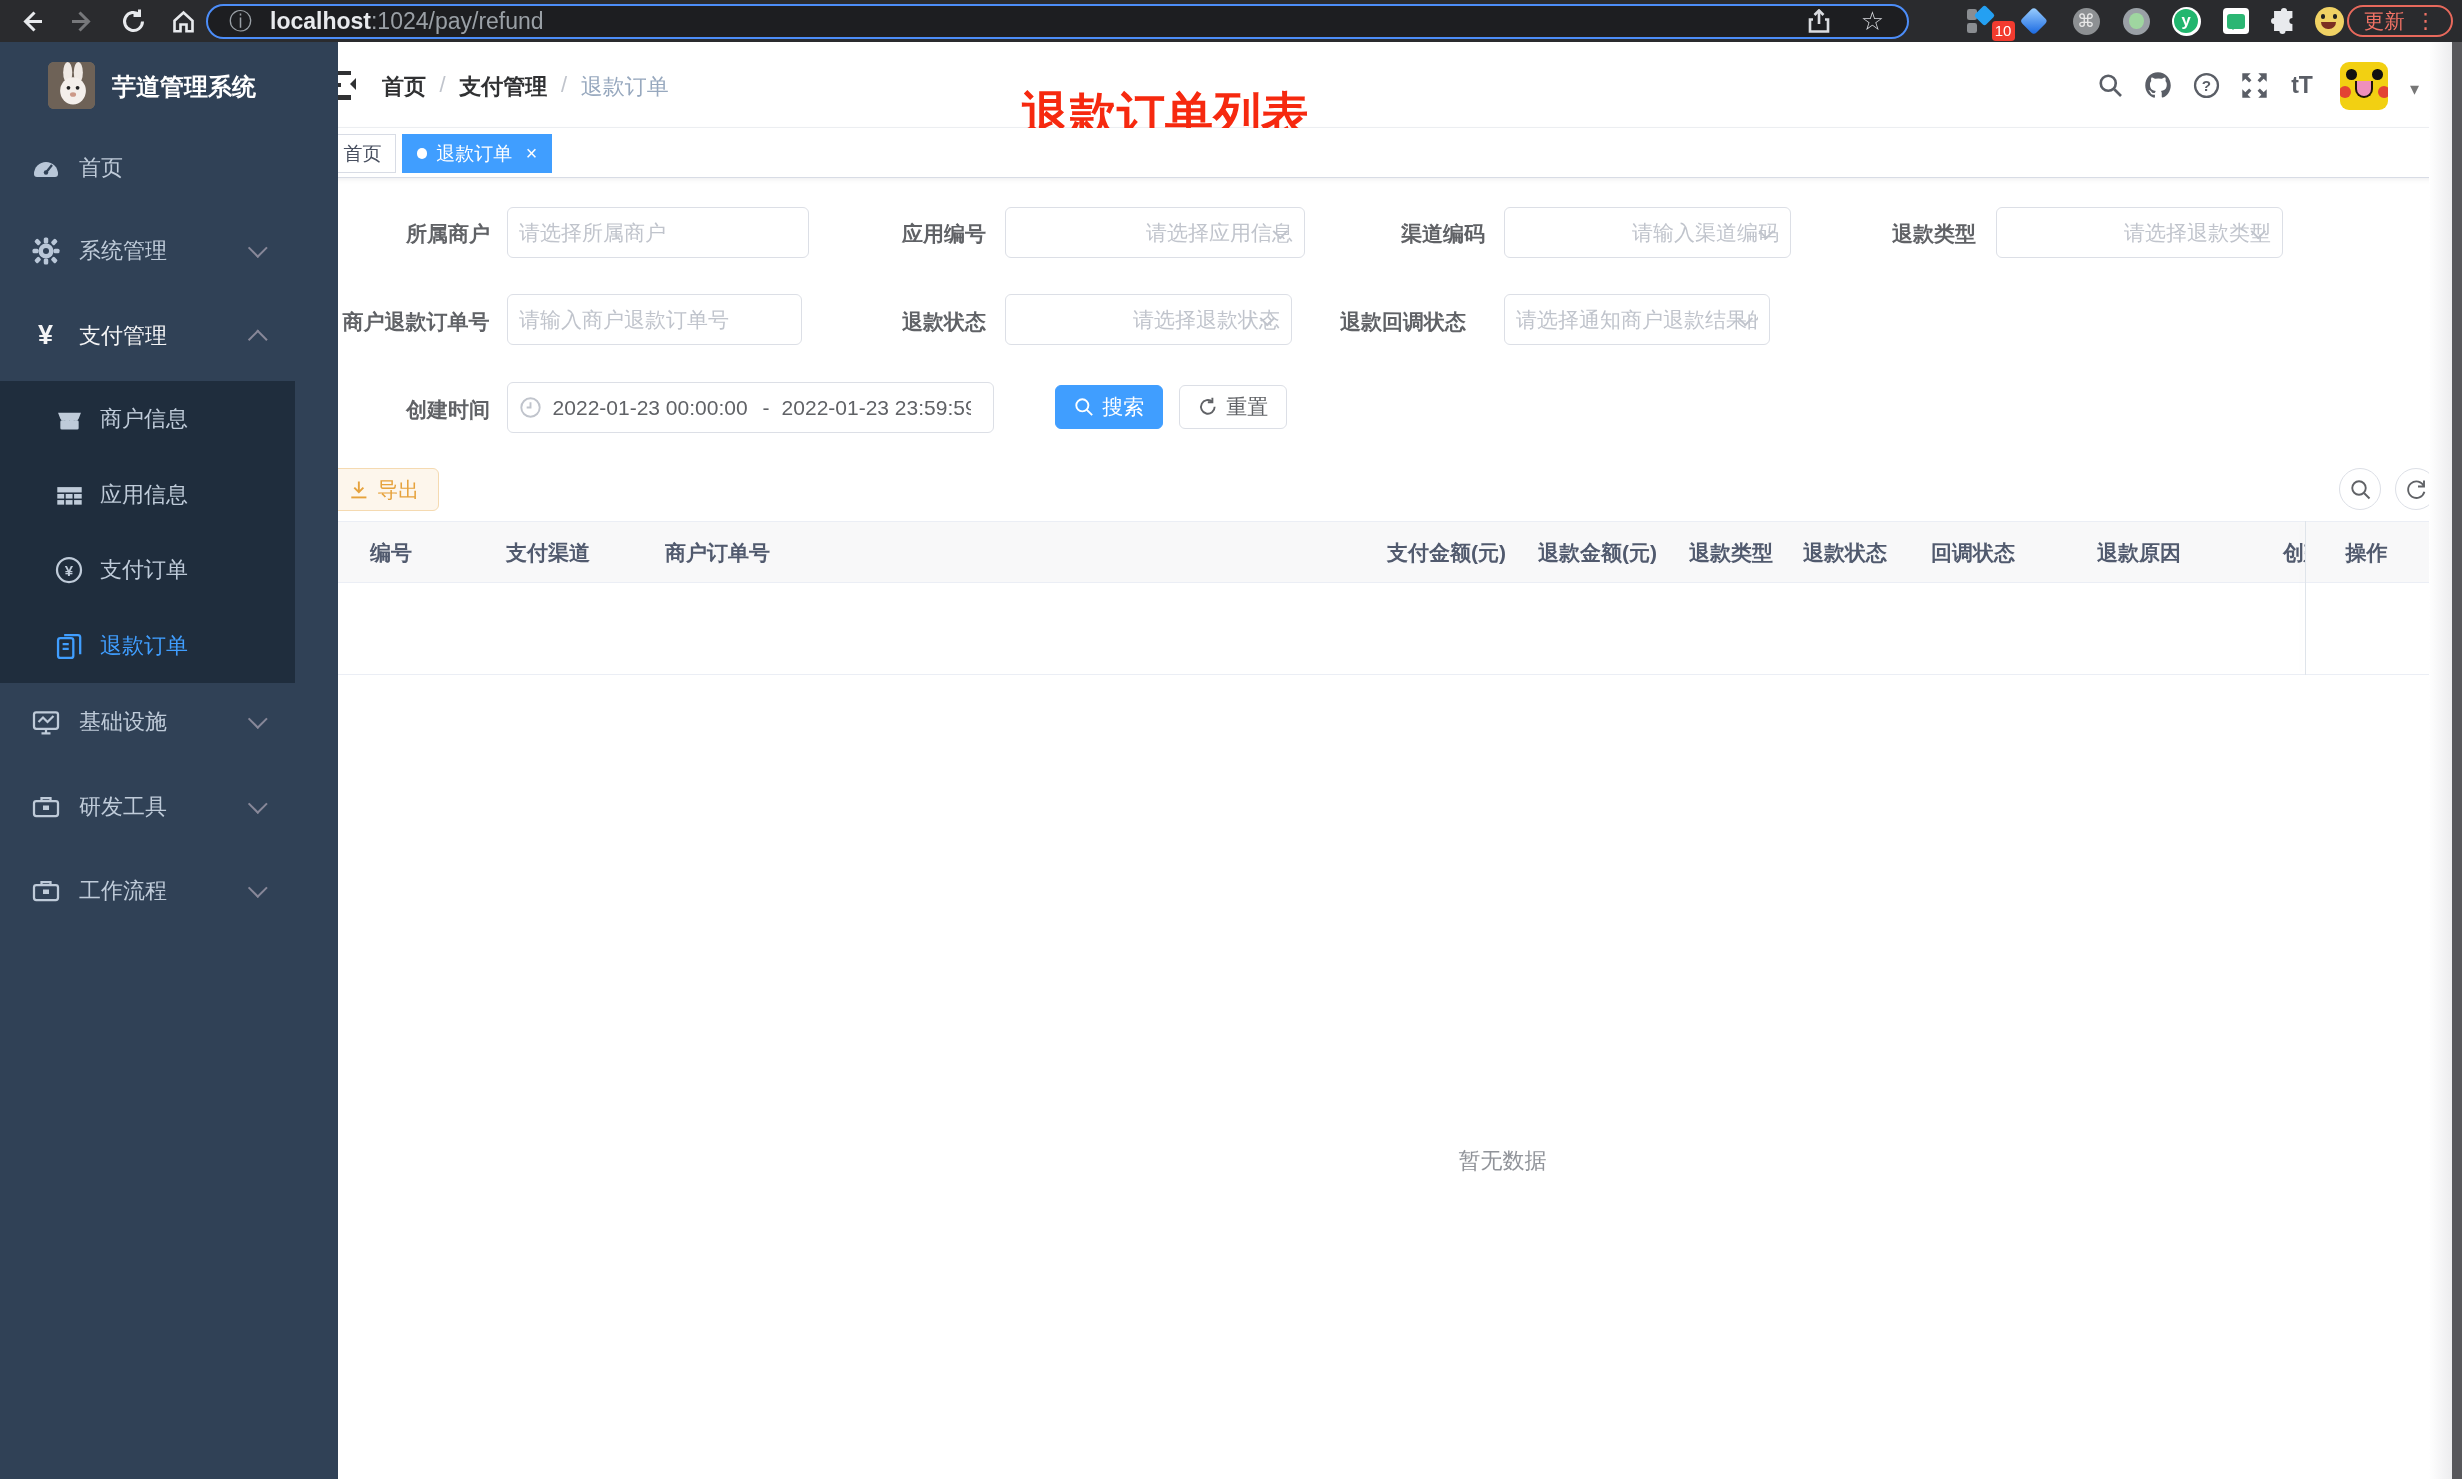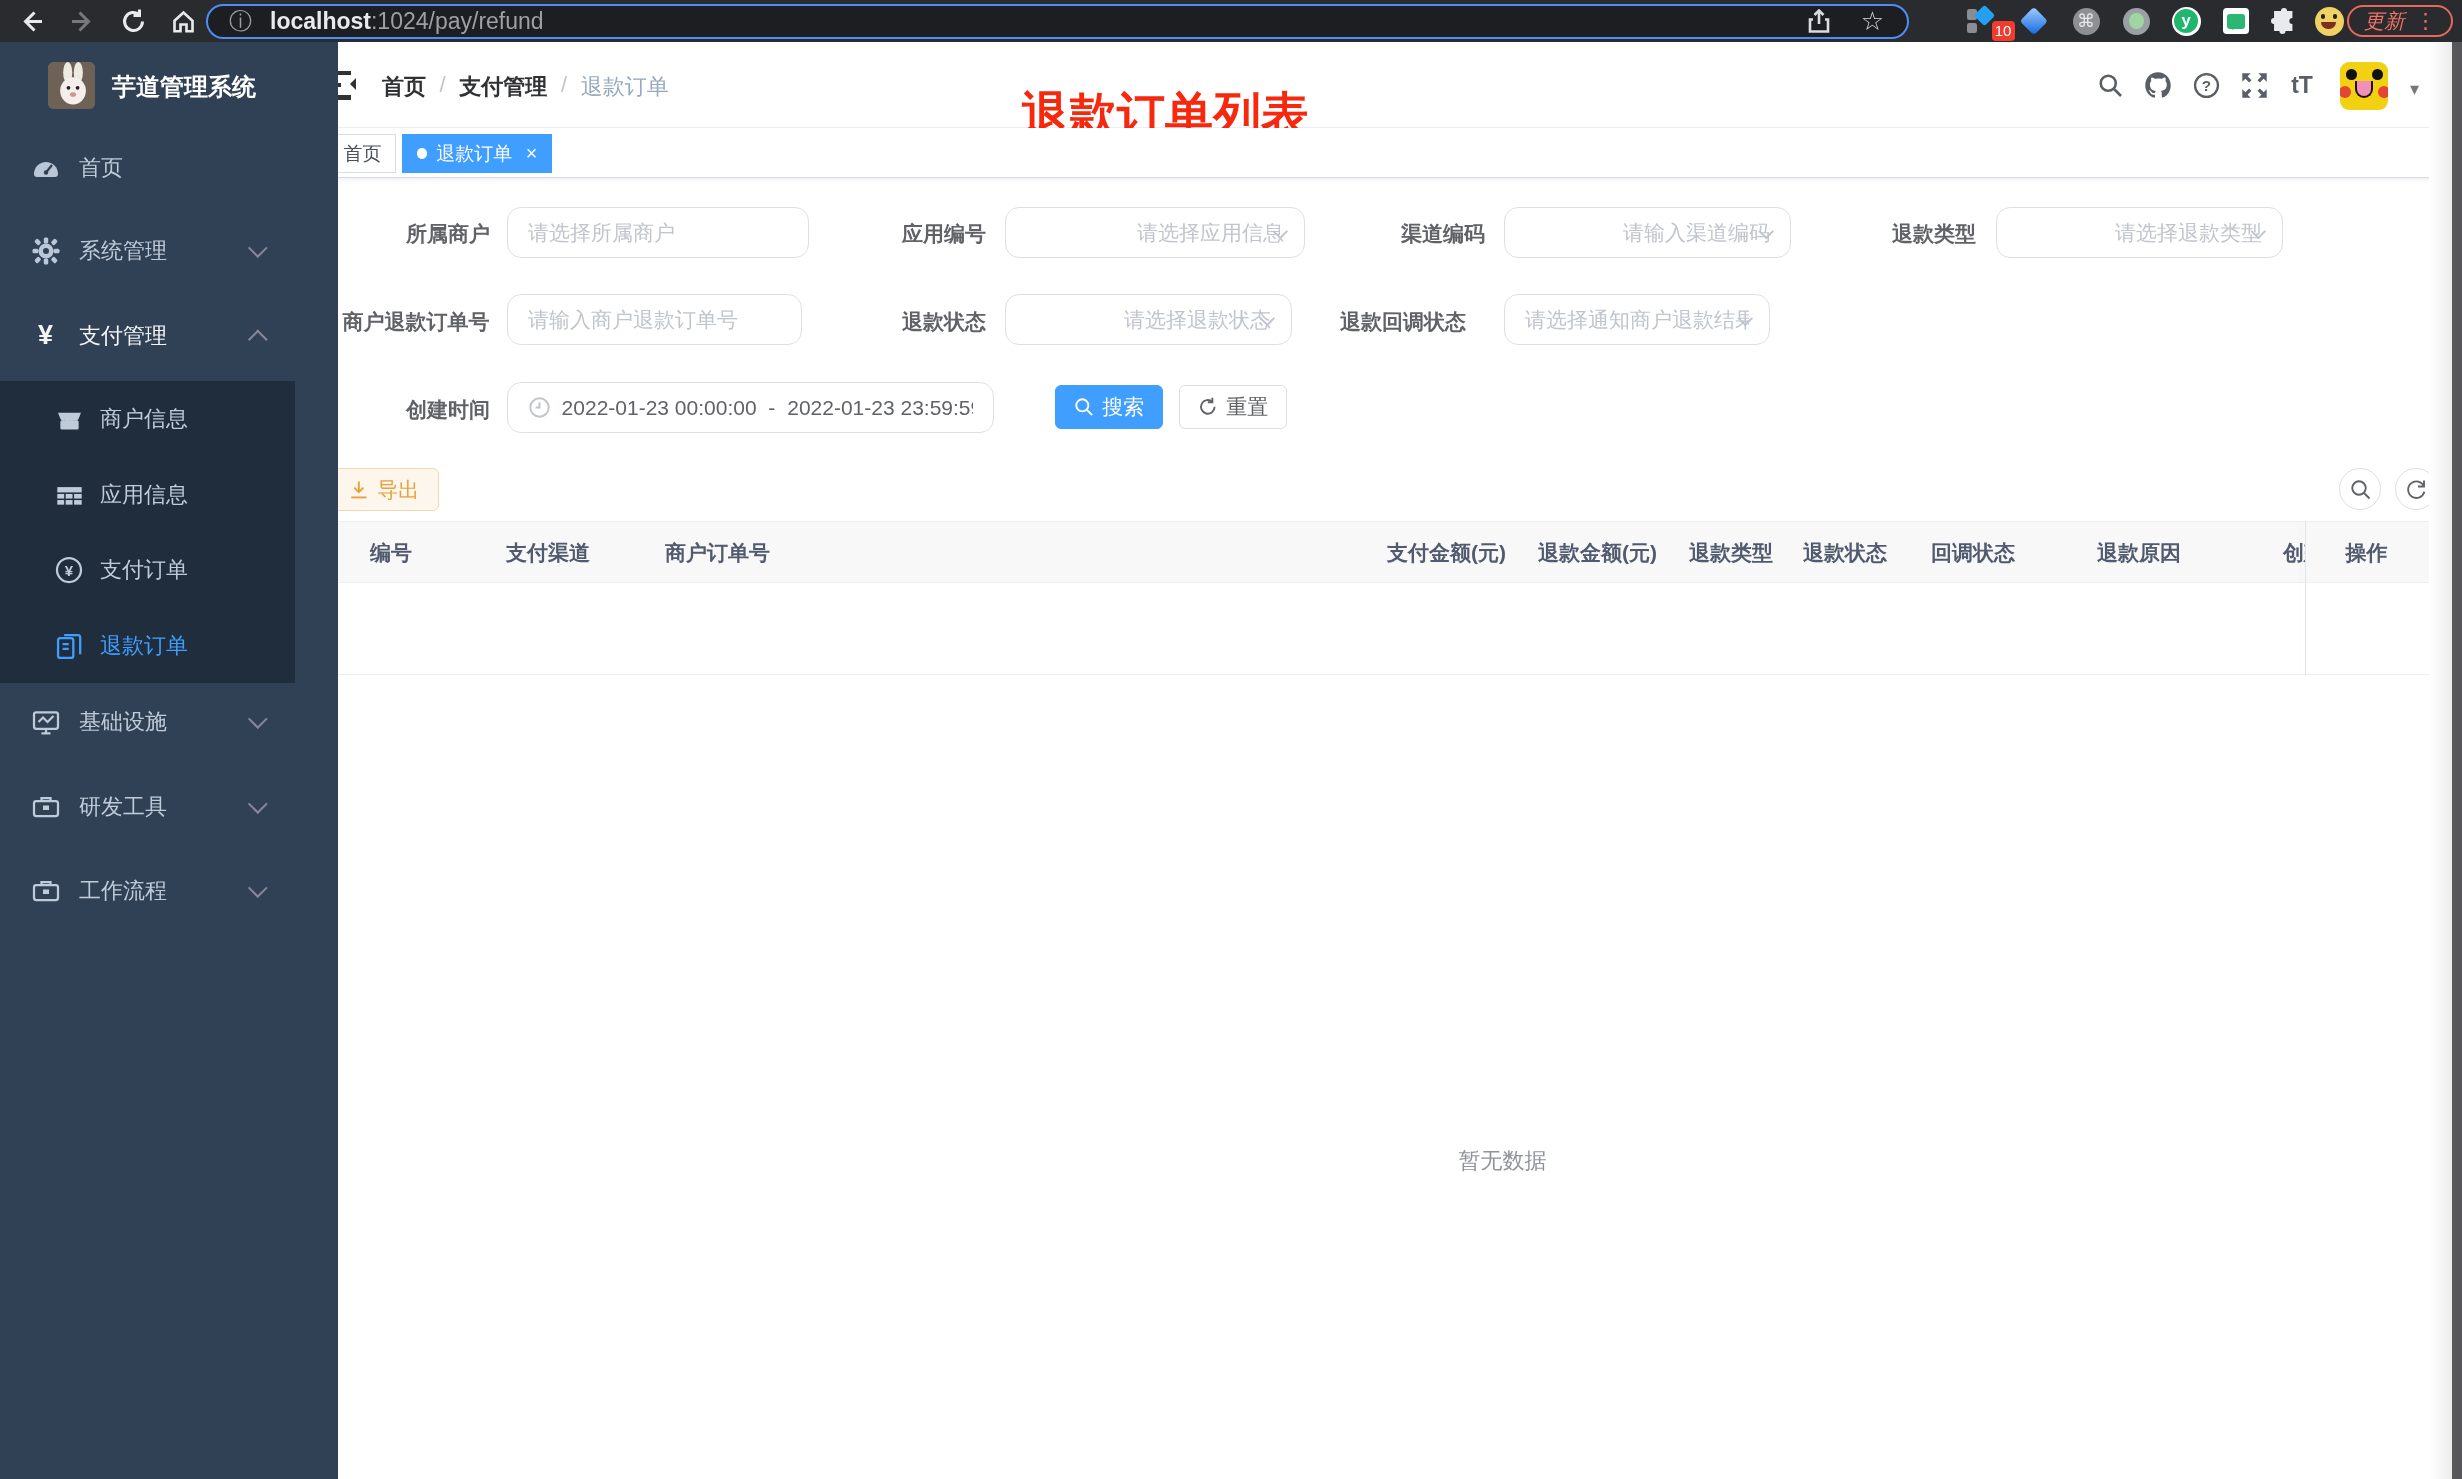--- a/index.html
+++ b/index.html
@@ -32,21 +32,21 @@
   .ext-y { width:29px; height:29px; background:#fff; border-radius:50%; display:flex; align-items:center; justify-content:center; }
   .ext-y i { width:24px; height:24px; background:#21b66e; border-radius:50%; color:#fff; font-size:16.6px; font-weight:bold; display:flex; align-items:center; justify-content:center; font-style:normal; }
   .ext-chat { width:26px; height:26px; background:#fff; border-radius:3.8px; display:flex; align-items:center; justify-content:center; }
   .ext-chat i { width:18px; height:15px; background:#2bb673; border-radius:3px; position:relative; }
   .ext-chat i:after { content:""; position:absolute; left:3px; bottom:-4.5px; border:3.8px solid transparent; border-top-color:#2bb673; }
   .ext-puzzle { width:26px; height:26px; }
   .ext-emoji { width:29px; height:29px; background:#f0d264; border-radius:50%; position:relative; }
   .ext-emoji:before { content:""; position:absolute; left:6px; top:7.6px; width:4.5px; height:4.5px; border-radius:50%; background:#222; box-shadow:12px 0 0 #222; }
   .ext-emoji:after { content:""; position:absolute; left:6.8px; top:15px; width:15px; height:7.6px; background:#7c2f22; border-radius:0 0 9px 9px; }
   .updatepill { position:absolute; left:2347px; top:5.3px; width:106px; height:32px; border:2.3px solid #e8695c; border-radius:16px;
-                display:flex; align-items:center; justify-content:center; gap:10.6px; color:#f07265;font-style:italic; }
+                display:flex; align-items:center; justify-content:center; gap:10.6px; color:#f07265; }
   .updatepill .utxt { font-size:20.4px; }
   .updatepill .dots { font-size:21px; }
 
   
   .sidebar { position:absolute; left:0; top:42px; width:338px; height:1438px; background:#304156; z-index:10; }
   .logo-row { position:absolute; left:0; top:0; width:100%; height:113px; }
   .logo-img { position:absolute; left:48px; top:19.7px; width:47px; height:47px; border-radius:6px; background:#7d7468; overflow:hidden; }
   .logo-title { position:absolute; left:112px; top:29px; color:#fff; font-size:24px; font-weight:bold; white-space:nowrap; }
   .nav-item { position:absolute; left:0; width:295px; height:83px; display:flex; align-items:center; cursor:pointer; }
   .nav-item .nicon { position:absolute; left:29px; width:33px; height:33px; display:flex; align-items:center; justify-content:center; }
@@ -85,22 +85,22 @@
   .avatar .mouth { position:absolute; left:15px; top:19.7px; width:18px; height:16.6px; background:#ef8fbc; border-radius:0 0 18px 18px; border:2.3px solid #20150a; border-top:none; }
   .caret { position:absolute; left:2115px; top:36px; color:#777; font-size:18px; cursor:pointer; }
 
   .tagsbar { position:absolute; left:0; top:86px; width:100%; height:50px; background:#fff; border-bottom:0.8px solid #d8dce5; box-shadow:0 1.5px 4.5px rgba(0,21,41,.06); }
   .tag { position:absolute; top:6px; height:39px; display:flex; align-items:center; padding:0 13.6px; font-size:19px; cursor:pointer; }
   .tag.plain { left:34px; border:0.8px solid #d8dce5; color:#495060; background:#fff; }
   .tag.active { left:107px; background:#409eff; color:#fff; border:0.8px solid #409eff; gap:9px; }
   .tag .dot { width:10.6px; height:10.6px; background:#fff; border-radius:50%; }
   .tag .close { font-size:19.7px; margin-left:4.5px; }
   .flabel { position:absolute; text-align:right; font-size:21px; font-weight:600; color:#606266; white-space:nowrap; }
-  .ctrl { position:absolute; height:51px; background:#fff; border:1.5px solid #dcdfe6; border-radius:14px;
-          display:flex; align-items:center; padding:0 20px; overflow:hidden; cursor:text; }
+  .ctrl { position:absolute; height:51px; background:#fff; border:1.5px solid #dcdfe6; border-radius:6px;
+          display:flex; align-items:center; padding:0 11px; overflow:hidden; cursor:text; }
   .ctrl input { border:none; outline:none; width:100%; font-size:21px; color:#606266; background:transparent; font-family:inherit; }
   .ctrl input::placeholder { color:#c0c4cc; }
   .ctrl .ph { font-size:21px; color:#c0c4cc; white-space:nowrap; overflow:hidden; flex:1; }
   .ctrl.select { cursor:pointer;text-align:right; }
   .ctrl.select .arr { position:absolute; right:18px; top:18px; width:10.6px; height:10.6px; border-right:2.3px solid #c0c4cc; border-bottom:2.3px solid #c0c4cc; transform:rotate(45deg); }
   .dateval { font-size:21px; color:#606266; white-space:nowrap; overflow:hidden; }
   .datesep { font-size:21px; color:#606266; margin:0 12px; }
   .btn { position:absolute; height:44px; border-radius:6px; font-size:21px; display:flex; align-items:center; justify-content:center; gap:9px; cursor:pointer; white-space:nowrap; }
   .btn.primary { background:#409eff; border:1.5px solid #409eff; color:#fff; }
   .btn.default { background:#fff; border:1.5px solid #dcdfe6; color:#606266; }

